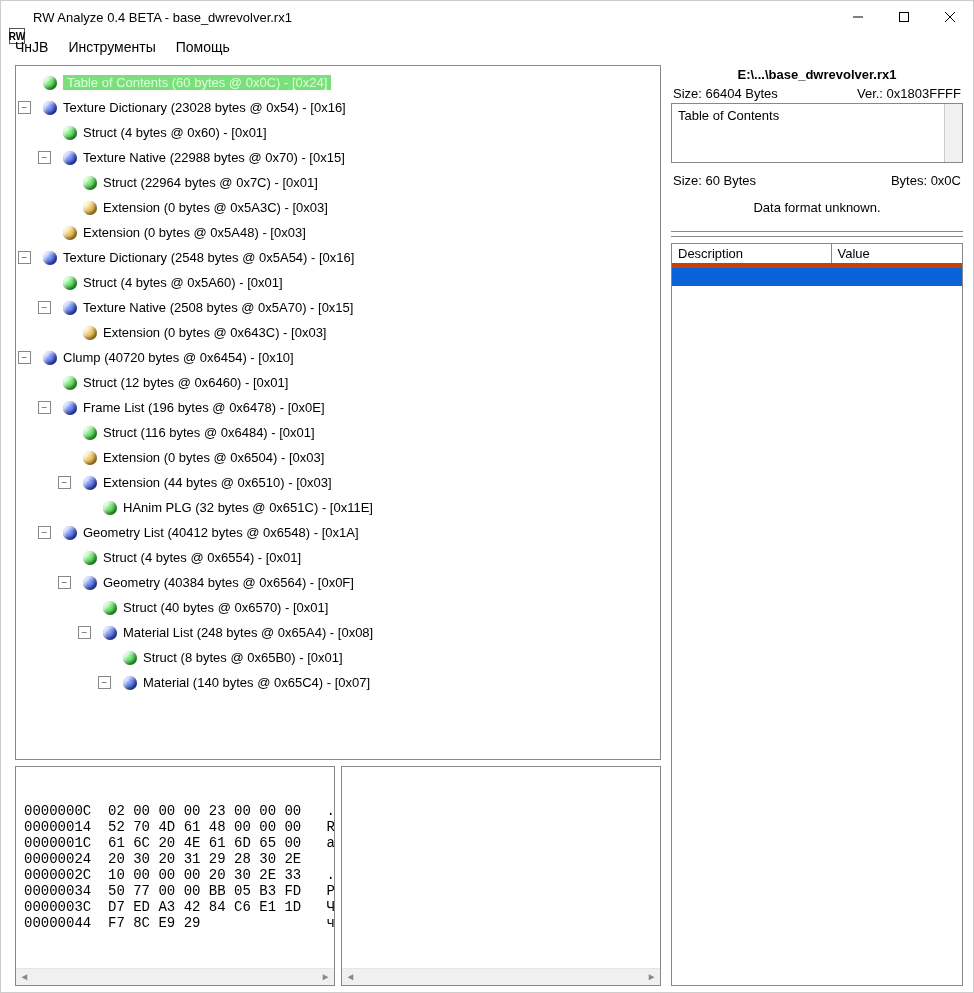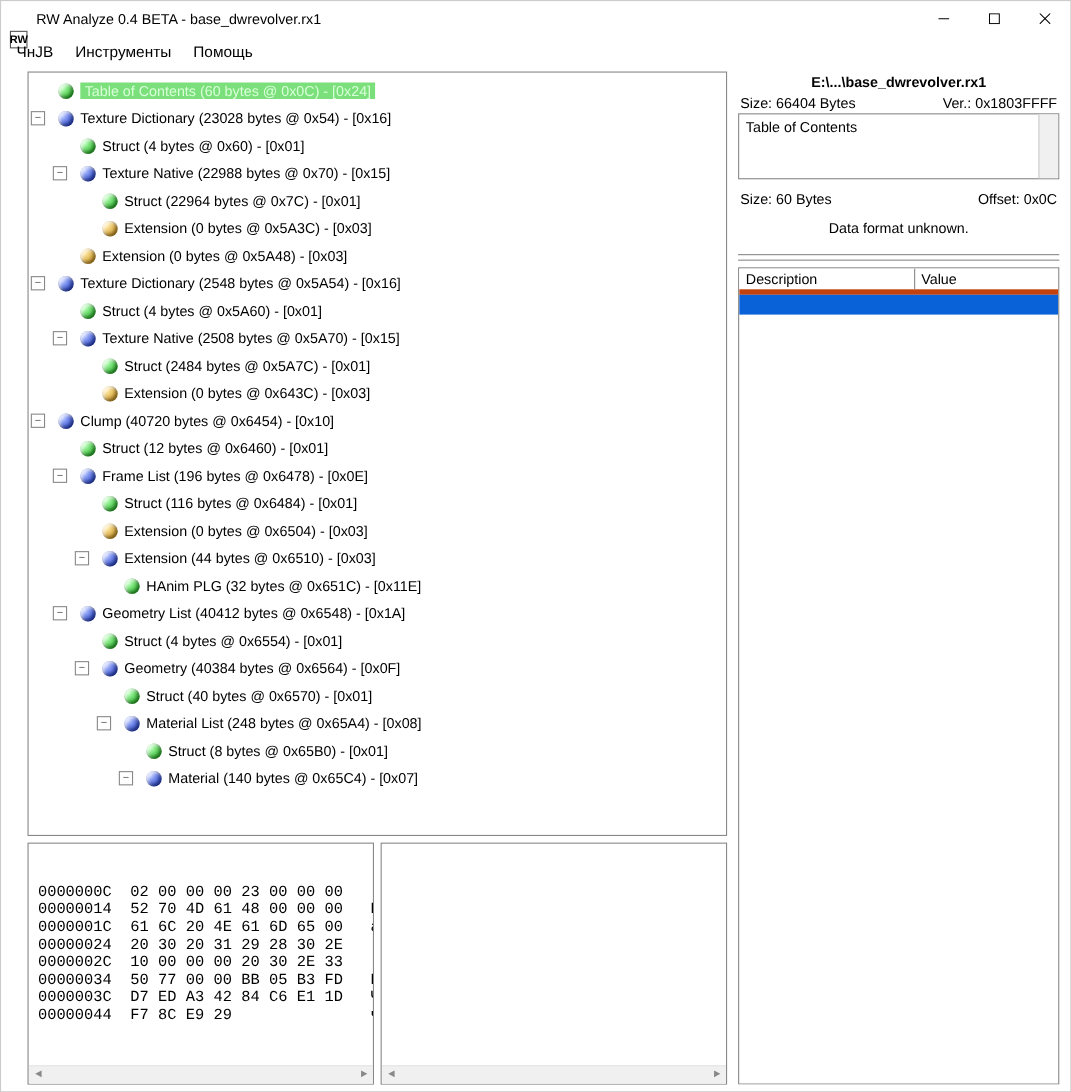--- a/index.html
+++ b/index.html
@@ -5,21 +5,21 @@
   * { box-sizing: border-box; }
   html, body { margin: 0; padding: 0; font-family: "Segoe UI", Tahoma, sans-serif; font-size: 13px; color: #000; background: #fff; }
   .window { width: 974px; height: 993px; display: flex; flex-direction: column; border: 1px solid #ccc; }
   .titlebar { display: flex; align-items: center; height: 32px; padding: 0 0 0 8px; }
   .titlebar .app-icon { width: 16px; height: 16px; margin-right: 8px; display: inline-flex; align-items: center; justify-content: center; font-size: 10px; font-weight: bold; border: 1px solid #555; margin-top: 38px; }
   .titlebar .title { flex: 1; }
   .win-btn { width: 46px; height: 32px; display: flex; align-items: center; justify-content: center; }
   .win-btn svg { stroke: #000; stroke-width: 1; fill: none; }
   .menubar { display: flex; gap: 20px; padding: 6px 14px 10px 14px; font-size: 14px; }
   .menubar span { cursor: default; }
-  .content { flex: 1; display: grid; grid-template-columns: 1fr 300px; grid-template-rows: 1fr 220px; gap: 6px; padding: 0 6px 6px 24px; min-height: 0; }
+  .content { flex: 1; display: grid; grid-template-columns: 1fr 300px; grid-template-rows: 1fr 220px; gap: 6px; padding: 0 6px 6px 14px; min-height: 0; }
   .tree-panel { grid-column: 1; grid-row: 1; border: 1px solid #888; position: relative; overflow: hidden; }
   .right-panel { grid-column: 2; grid-row: 1 / span 2; display: flex; flex-direction: column; overflow:hidden;}
   .hex-panel  { grid-column: 1; grid-row: 2; display:flex; gap:6px; }
   .hex-box { flex:1; border:1px solid #888; font-family: Consolas, "Courier New", monospace; font-size: 14px; white-space: pre; padding: 4px 8px; overflow:auto; position:relative;}
   .hex-box.right { }
   
   .tree { padding: 4px 2px; overflow-y: scroll; height: 100%; }
   .tree-row { display: flex; align-items: center; height: 25px; white-space: nowrap; }
   .tree-row .expander { width: 13px; height: 13px; border: 1px solid #888; display: inline-flex; align-items: center; justify-content: center; font-size: 10px; line-height: 1; margin-right: 4px; background:#fff; color:#555;}
   .tree-row .expander.blank { border: none; background:transparent;}
@@ -160,28 +160,20 @@
             <span class="expander">−</span>
             <span style="display: inline-block; width: 8px; height: 1px;"></span>
             <span class="node-icon blue"></span>
             <span class="node-label">Texture Native  (2508 bytes @ 0x5A70) - [0x15]</span>
           </div>
           <div class="tree-row">
             <span class="spacer"></span>
             <span class="spacer"></span>
             <span class="expander blank"></span>
             <span style="display: inline-block; width: 8px; height: 1px;"></span>
-            <span class="node-icon green"></span>
-            <span class="node-label">Struct  (2484 bytes @ 0x5A7C) - [0x01]</span>
-          </div>
-          <div class="tree-row">
-            <span class="spacer"></span>
-            <span class="spacer"></span>
-            <span class="expander blank"></span>
-            <span style="display: inline-block; width: 8px; height: 1px;"></span>
             <span class="node-icon gold"></span>
             <span class="node-label">Extension  (0 bytes @ 0x643C) - [0x03]</span>
           </div>
           <div class="tree-row">
             <span class="expander">−</span>
             <span style="display: inline-block; width: 8px; height: 1px;"></span>
             <span class="node-icon blue"></span>
             <span class="node-label">Clump  (40720 bytes @ 0x6454) - [0x10]</span>
           </div>
           <div class="tree-row">
@@ -299,21 +291,21 @@
       <div class="rp-path">E:\...\base_dwrevolver.rx1</div>
       <div class="rp-row">
         <span>Size: 66404 Bytes</span>
         <span>Ver.: 0x1803FFFF</span>
       </div>
       <div class="rp-name-box">
         <span>Table of Contents</span>
       </div>
       <div class="rp-row" style="margin-top:8px;">
         <span>Size: 60 Bytes</span>
-        <span>Offset: 0x0C</span>
+        <span>Bytes: 0x0C</span>
       </div>
       <div class="rp-msg">Data format unknown.</div>
       <div class="rp-inset">
           <div style="height:4px;"></div>
         </div>
       <div class="rp-table">
         <div class="rp-table-head">
           <div>Description</div>
           <div>Value</div>
         </div>

